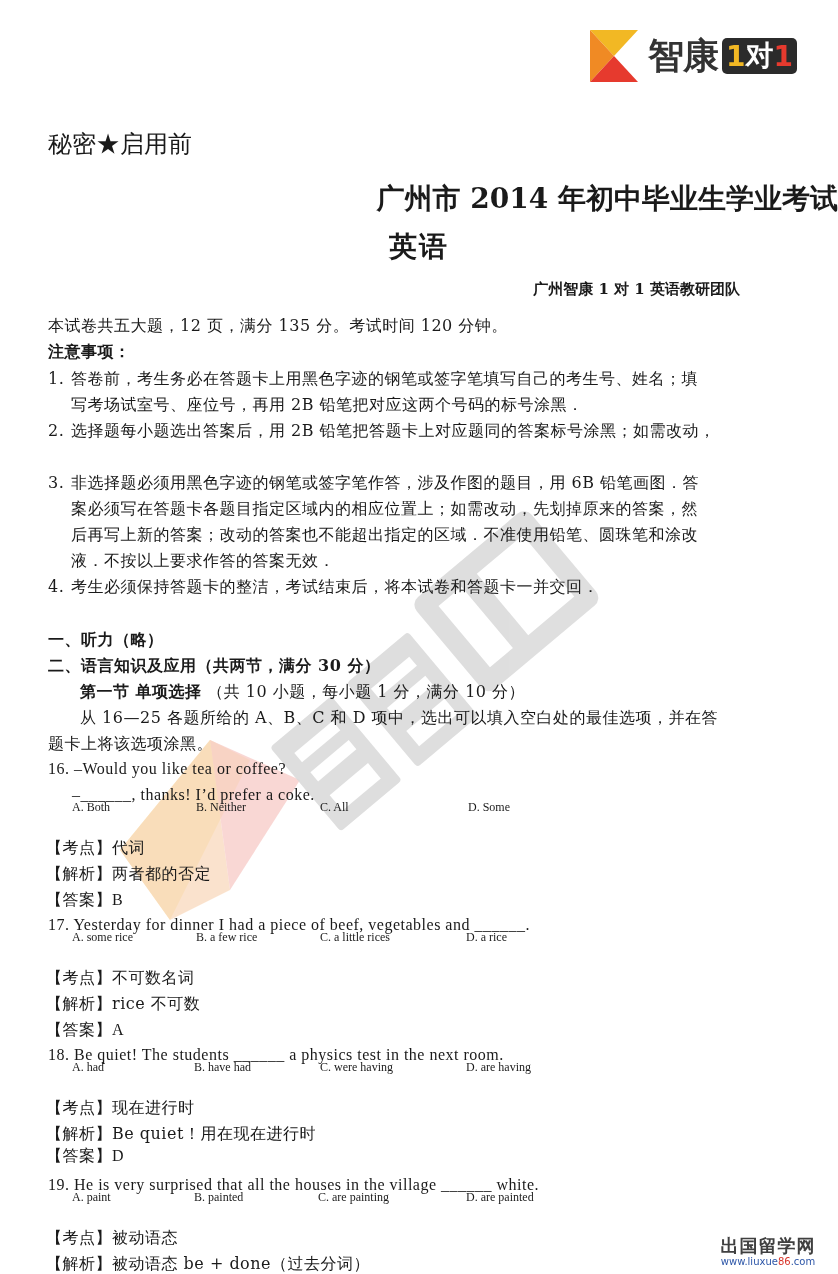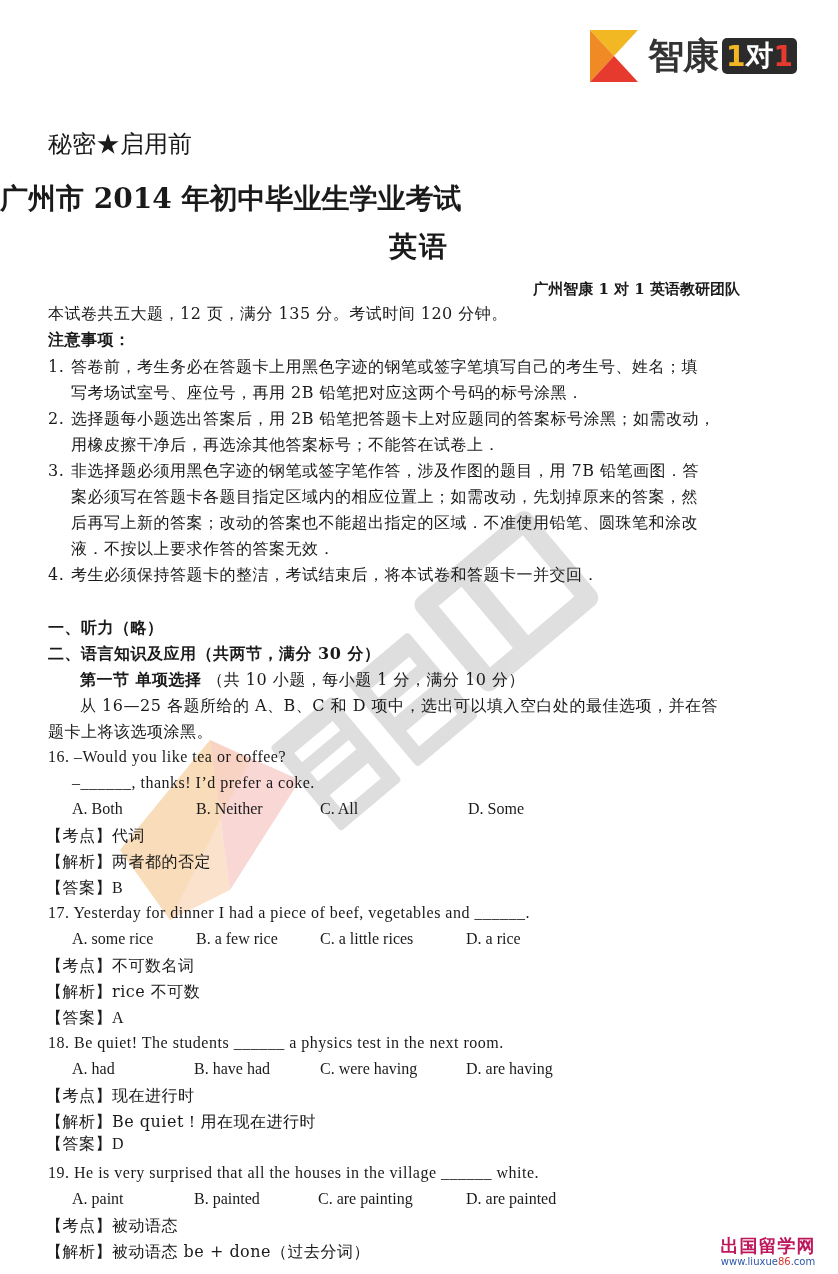--- a/index.html
+++ b/index.html
@@ -16,33 +16,33 @@
   .brand-name { font-family: "DejaVu Sans", sans-serif; font-weight: bold; font-size: 36px; color: #333; margin-left: 8px; letter-spacing: -1px; }
   .brand-badge { margin-left: 4px; background: #2b2b2b; border-radius: 5px; padding: 0 4px; height: 36px; display: flex; align-items: center; font-family: "DejaVu Sans", sans-serif; font-weight: bold; font-size: 28px; color: #fff; }
   .brand-badge .one-a { color: #f2b824; }
   .brand-badge .one-b { color: #e63a2e; }
 
   
   .watermark { position: absolute; left: 60px; top: 450px; width: 640px; height: 500px; pointer-events: none; }
 
   .abs { position: absolute; white-space: nowrap; }
   .secret { left: 48px; top: 128px; font-size: 24px; }
-  .title { left: 0; width: 838px; text-align: left; top: 180px; font-size: 28px; font-weight: bold; }
+  .title { left: 0; width: 838px; text-align: right; top: 180px; font-size: 28px; font-weight: bold; }
   .subject { left: 0; width: 838px; text-align: center; top: 228px; font-size: 28px; font-weight: bold; letter-spacing: 2px; }
   .team { right: 98px; top: 280px; font-size: 15px; font-weight: bold; }
 
-  .line { position: absolute; left: 48px; font-size: 16px; white-space: nowrap; letter-spacing: 0.5px; }
+  .line { position: absolute; left: 48px; font-size: 16px; white-space: nowrap; letter-spacing: 0.5px; margin-top: 12px; }
   .bold { font-weight: bold; }
   .indent1 { left: 71px; }
   .indent2 { left: 80px; }
-  .opt { position: absolute; font-size: 16px; white-space: nowrap; font-family: "Liberation Serif", serif; }
+  .opt { position: absolute; font-size: 12px; white-space: nowrap; font-family: "Liberation Serif", serif; }
   .en { font-family: "Liberation Serif", serif; font-size: 16px; }
 
   .footer { position: absolute; left: 700px; top: 1236px; width: 136px; text-align: center; font-family: "DejaVu Sans", sans-serif; }
-  .footer .cn { font-size: 18px; font-weight: bold; color: #be185d; letter-spacing: 1px; line-height: 20px; }
+  .footer .cn { font-size: 18px; font-weight: bold; color: #404040; letter-spacing: 1px; line-height: 20px; }
   .footer .url { font-size: 10px; color: #2d56a8; line-height: 12px; }
   .footer .url .red { color: #d8342a; }
 </style>
 </head>
 <body>
 
 <div class="page">
 
   <svg class="watermark" viewBox="0 0 640 500">
     <polygon points="60,400 150,290 190,310 110,470" fill="#fbe9b0" opacity="0.8"></polygon>
@@ -86,24 +86,23 @@
 
   <div class="line" style="top:304px">本试卷共五大题，12 页，满分 135 分。考试时间 120 分钟。</div>
   <div class="line bold" style="top:330px">注意事项：</div>
 
   <div class="line" style="top:357px">1.</div>
   <div class="line indent1" style="top:357px">答卷前，考生务必在答题卡上用黑色字迹的钢笔或签字笔填写自己的考生号、姓名；填</div>
   <div class="line indent1" style="top:383px">写考场试室号、座位号，再用 2B 铅笔把对应这两个号码的标号涂黑．</div>
 
   <div class="line" style="top:409px">2.</div>
   <div class="line indent1" style="top:409px">选择题每小题选出答案后，用 2B 铅笔把答题卡上对应题同的答案标号涂黑；如需改动，</div>
-  <div class="line indent1" style="top:435px">用橡皮擦干净后，再选涂其他答案标号；不能答在试卷上．</div>
 
   <div class="line" style="top:461px">3.</div>
-  <div class="line indent1" style="top:461px">非选择题必须用黑色字迹的钢笔或签字笔作答，涉及作图的题目，用 7B 铅笔画图．答</div>
+  <div class="line indent1" style="top:461px">非选择题必须用黑色字迹的钢笔或签字笔作答，涉及作图的题目，用 6B 铅笔画图．答</div>
   <div class="line indent1" style="top:487px">案必须写在答题卡各题目指定区域内的相应位置上；如需改动，先划掉原来的答案，然</div>
   <div class="line indent1" style="top:513px">后再写上新的答案；改动的答案也不能超出指定的区域．不准使用铅笔、圆珠笔和涂改</div>
   <div class="line indent1" style="top:539px">液．不按以上要求作答的答案无效．</div>
 
   <div class="line" style="top:565px">4.</div>
   <div class="line indent1" style="top:565px">考生必须保持答题卡的整洁，考试结束后，将本试卷和答题卡一并交回．</div>
 
   <div class="line bold" style="top:618px">一、听力（略）</div>
   <div class="line bold" style="top:644px">二、语言知识及应用（共两节，满分 30 分）</div>
   <div class="line indent2" style="top:670px">

